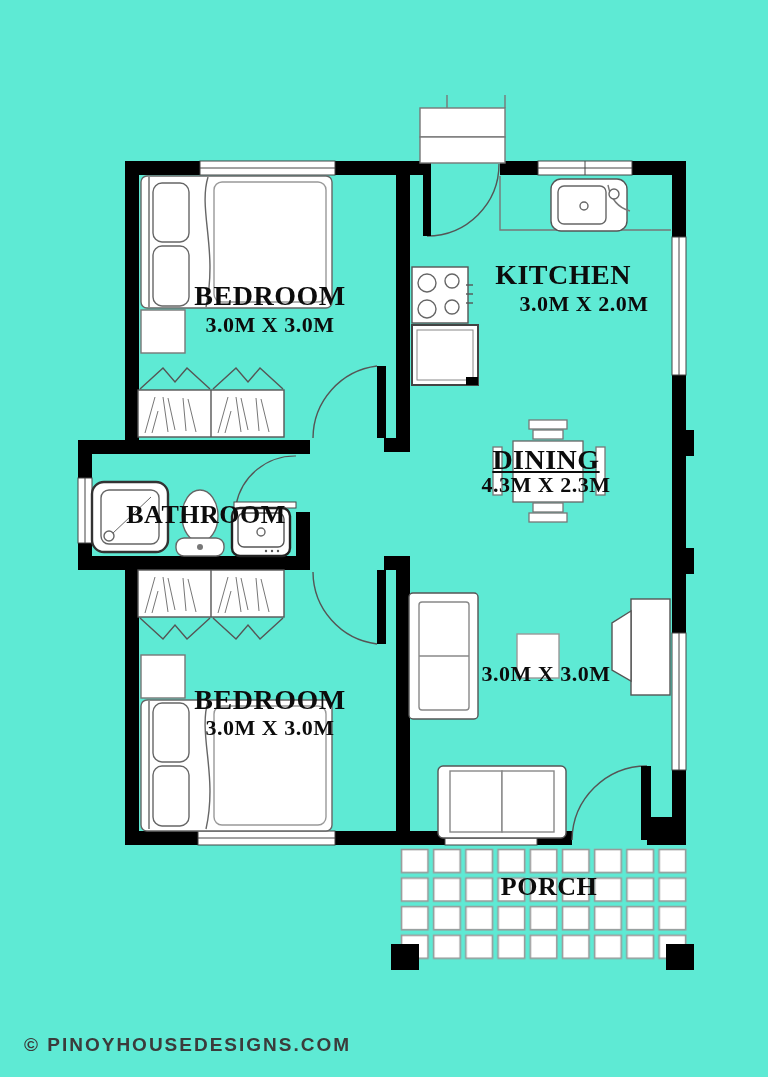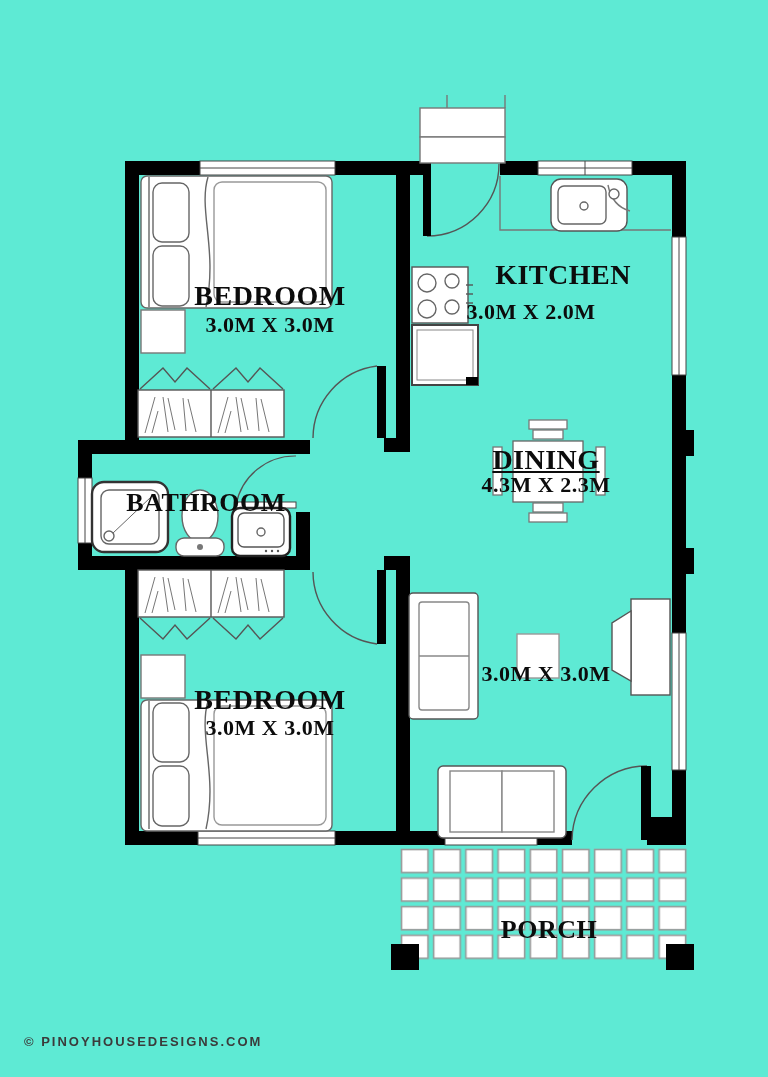--- a/index.html
+++ b/index.html
@@ -3,23 +3,23 @@
 <meta charset="utf-8">
 <style>
   html,body{margin:0;padding:0;background:#fff;}
   #canvas{position:relative;width:768px;height:1077px;background:#5eead4;overflow:hidden;
           font-family:"Liberation Serif",serif;}
   #plan-svg{position:absolute;left:0;top:0;}
   .label{position:absolute;transform:translateX(-50%);font-family:"Liberation Serif",serif;
          font-weight:bold;color:#0c0c0c;white-space:nowrap;letter-spacing:.5px;line-height:1;}
   .room-name{font-size:28px;}
   .room-size{font-size:22px;}
-  .small-name{font-size:26px;}
+  .small-name{font-size:26px;margin-top:12px;}
   .footer{position:absolute;left:24px;top:1034px;font-family:"Liberation Sans",sans-serif;
-          font-size:13px;font-weight:bold;letter-spacing:2px;color:#3b3b3b;}
+          font-size:19px;font-weight:bold;letter-spacing:2px;color:#3b3b3b;}
 </style>
 </head>
 <body>
 
 <div id="canvas">
 
   <svg id="plan-svg" width="768" height="1077" viewBox="0 0 768 1077">
 
     <defs>
       <pattern id="tiles" x="399" y="847" width="32.2" height="28.6" patternUnits="userSpaceOnUse">
@@ -266,29 +266,29 @@
         <rect x="450" y="771" width="52" height="61" stroke="#888"></rect>
         <rect x="502" y="771" width="52" height="61" stroke="#888"></rect>
       </g>
     </g>
   </svg>
 
   <div class="label room-name" style="left:270px;top:282px;">BEDROOM</div>
   <div class="label room-size" style="left:270px;top:314px;">3.0M X 3.0M</div>
 
   <div class="label room-name" style="left:563px;top:261px;">KITCHEN</div>
-  <div class="label room-size" style="left:531px;top:293px;margin-top:8px;">3.0M X 2.0M</div>
+  <div class="label room-size" style="left:584px;top:293px;">3.0M X 2.0M</div>
 
   <div class="label room-name" style="left:546px;top:446px;text-decoration:underline;">DINING</div>
   <div class="label room-size" style="left:546px;top:474px;">4.3M X 2.3M</div>
 
   <div class="label small-name" style="left:206px;top:490px;">BATHROOM</div>
 
   <div class="label room-name" style="left:270px;top:686px;">BEDROOM</div>
   <div class="label room-size" style="left:270px;top:717px;">3.0M X 3.0M</div>
 
   <div class="label room-size" style="left:546px;top:663px;">3.0M X 3.0M</div>
 
-  <div class="label small-name" style="left:549px;top:917px;">PORCH</div>
+  <div class="label small-name" style="left:549px;top:862px;">PORCH</div>
 
   <div class="footer">© PINOYHOUSEDESIGNS.COM</div>
 
 </div>
 
 </body></html>

